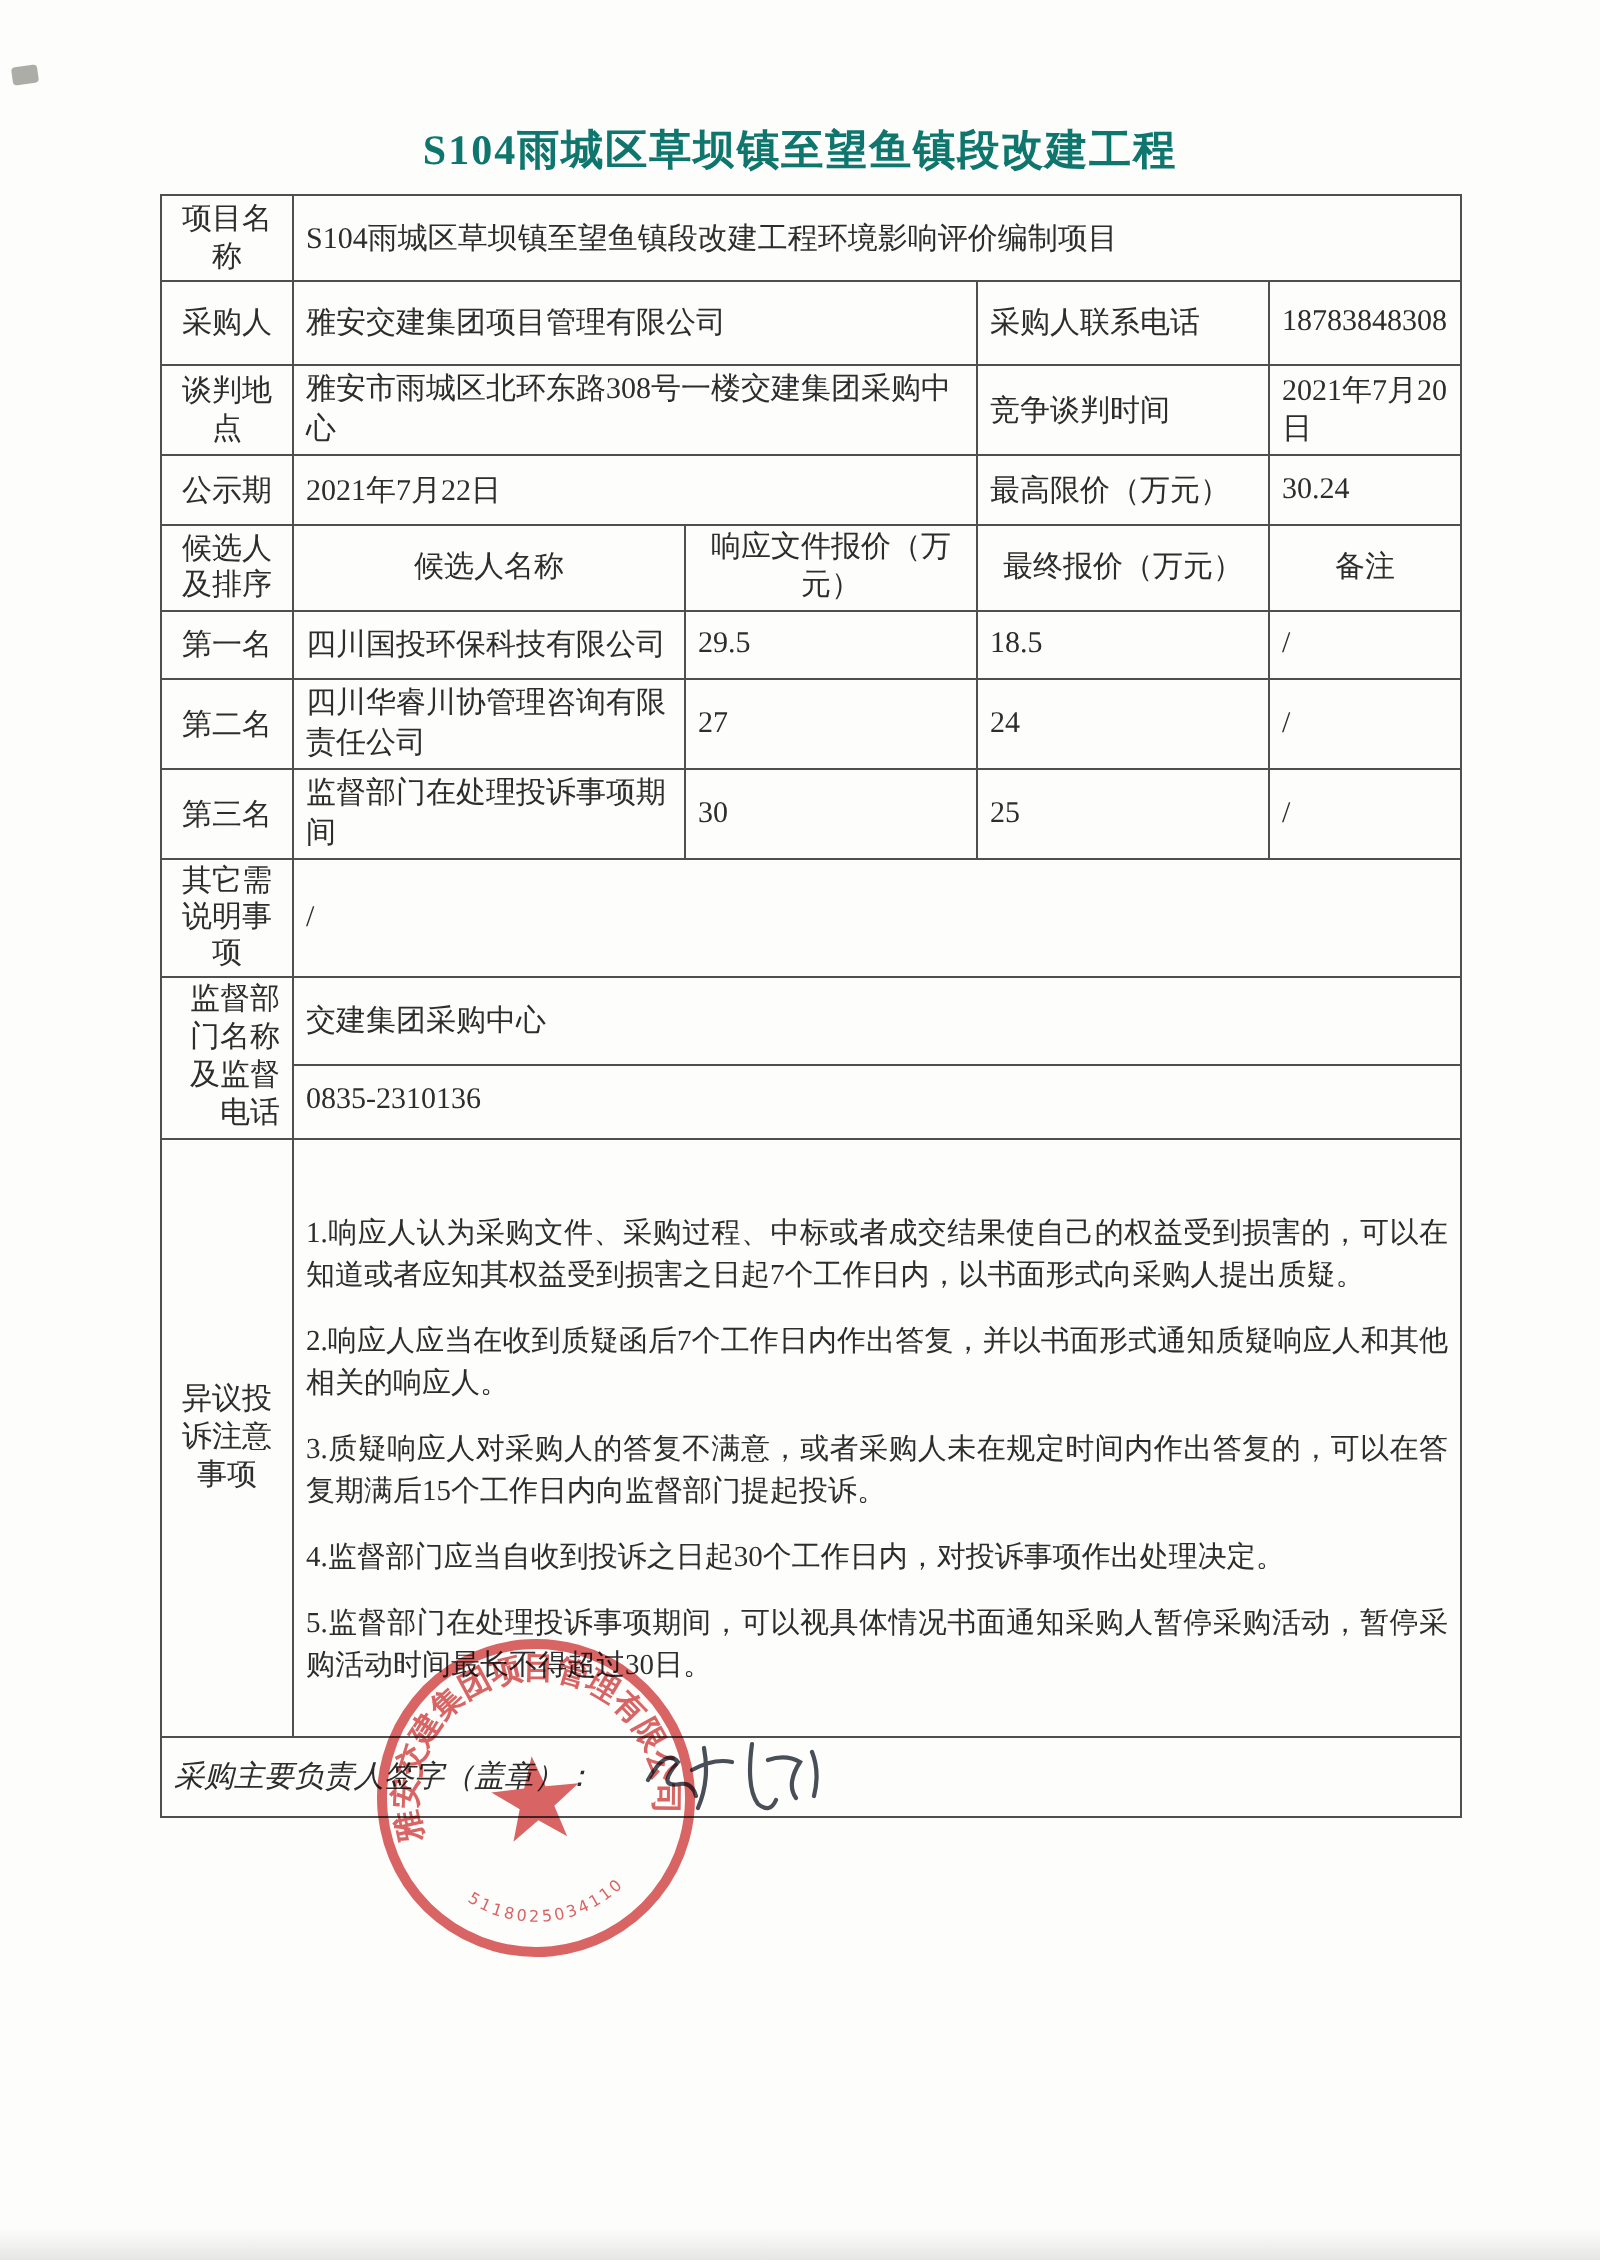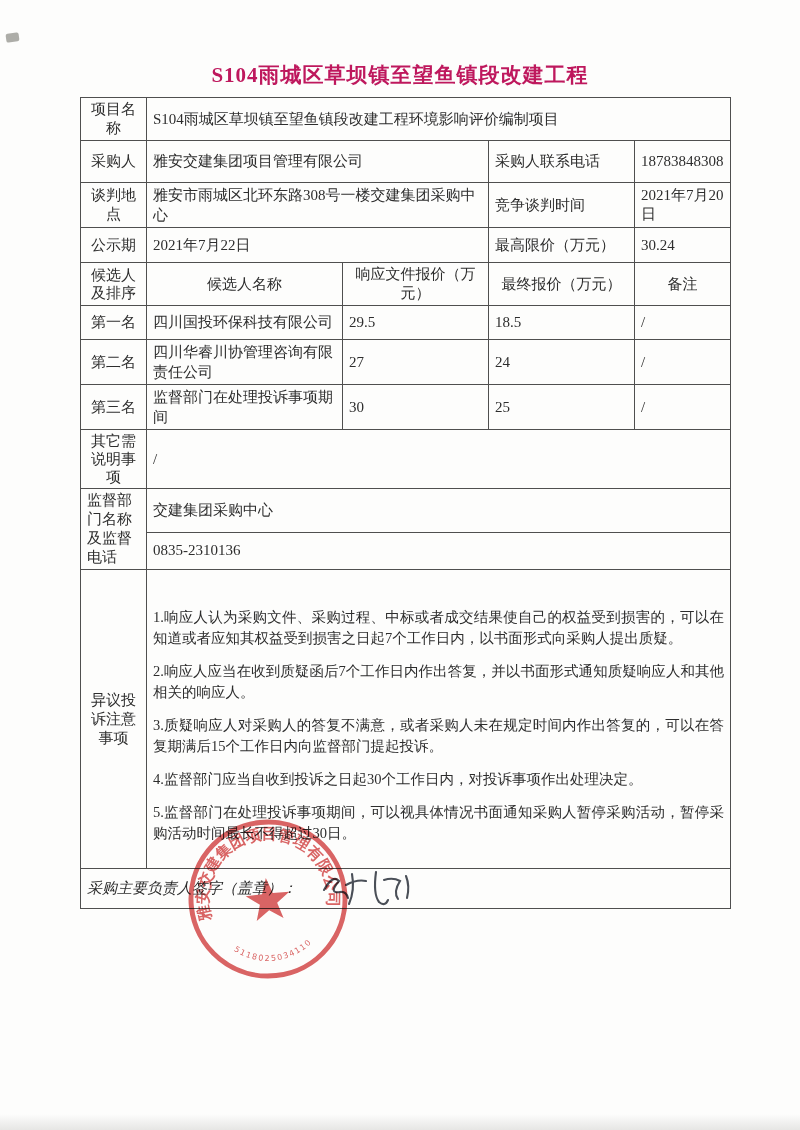--- a/index.html
+++ b/index.html
@@ -6,21 +6,21 @@
   body{
     width:800px;height:1130px;position:relative;overflow:hidden;
     background:#fdfdfc;
     font-family:"Liberation Serif","DejaVu Serif",serif;
     color:#2d2d2d;
   }
   
   .smudge-topleft{position:absolute;left:6px;top:33px;width:13px;height:9px;background:#6b6b63;border-radius:2px;opacity:.55;transform:rotate(-8deg);}
   .scan-bottom{position:absolute;left:0;bottom:0;width:100%;height:16px;background:linear-gradient(to bottom,rgba(0,0,0,0),rgba(90,90,85,.14));}
   
-  .doc-title{padding-top:62px;text-align:center;font-size:21px;font-weight:bold;line-height:26px;letter-spacing:1px;color:#be185d;}
+  .doc-title{padding-top:62px;text-align:center;font-size:21px;font-weight:bold;line-height:26px;letter-spacing:1px;color:#0f766e;}
   
   table.doc{border-collapse:collapse;table-layout:fixed;width:650px;margin:9px 0 0 80px;}
   table.doc td{border:1px solid #4f4f4f;padding:2px 6px;font-size:15px;vertical-align:middle;overflow:hidden;}
   td.lab{padding:2px 4px;font-size:14.5px;text-align:center;}
   .center{text-align:left;}
   tr.rh-a{height:43px} tr.rh-b{height:42px} tr.rh-c{height:44px} tr.rh-d{height:35px}
   tr.rh-e{height:41px} tr.rh-f{height:34px} tr.rh-g{height:45px} tr.rh-h{height:42px}
   tr.rh-i{height:40px} tr.rh-j{height:40px} tr.rh-k{height:34px} tr.rh-l{height:299px}
   tr.rh-m{height:40px}
   td.hdr{text-align:center;line-height:19px;font-size:15px;}
@@ -107,21 +107,21 @@
     <td class="center">25</td>
     <td class="center">/</td>
   </tr>
 
   <tr class="rh-i">
     <td class="lab" style="line-height:18px">其它需说明事项</td>
     <td colspan="4" class="center">/</td>
   </tr>
 
   <tr class="rh-j">
-    <td class="lab" rowspan="2" style="line-height:19px;text-align:left">监督部门名称及监督电话</td>
+    <td class="lab" rowspan="2" style="line-height:19px;text-align:right">监督部门名称及监督电话</td>
     <td colspan="4" class="center">交建集团采购中心</td>
   </tr>
   <tr class="rh-k">
     <td colspan="4" class="center">0835-2310136</td>
   </tr>
 
   <tr class="rh-l">
     <td class="lab" style="line-height:19px">异议投诉注意事项</td>
     <td colspan="4" class="objection-cell">
       <div class="objection-text">

